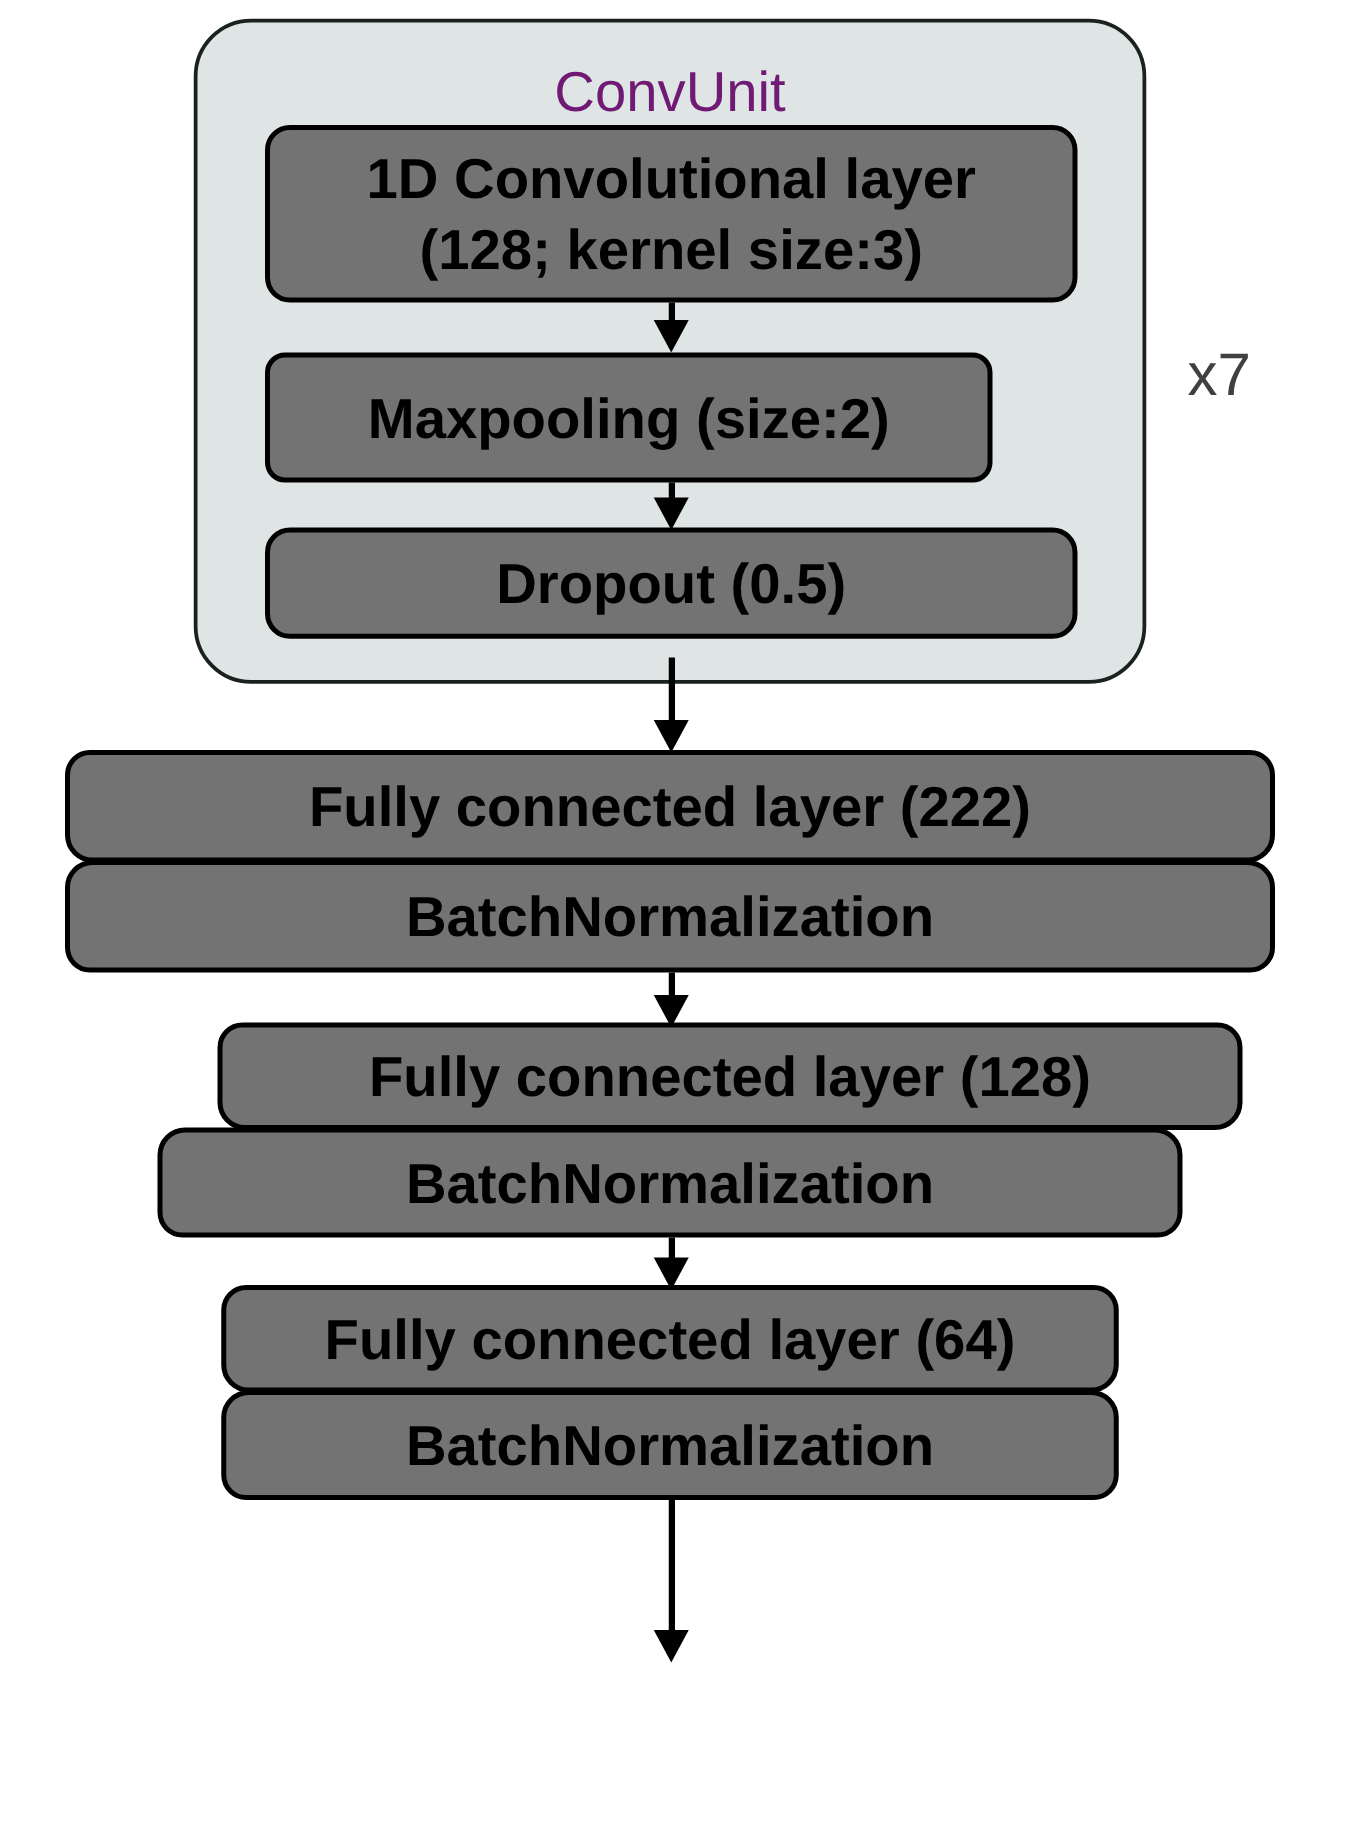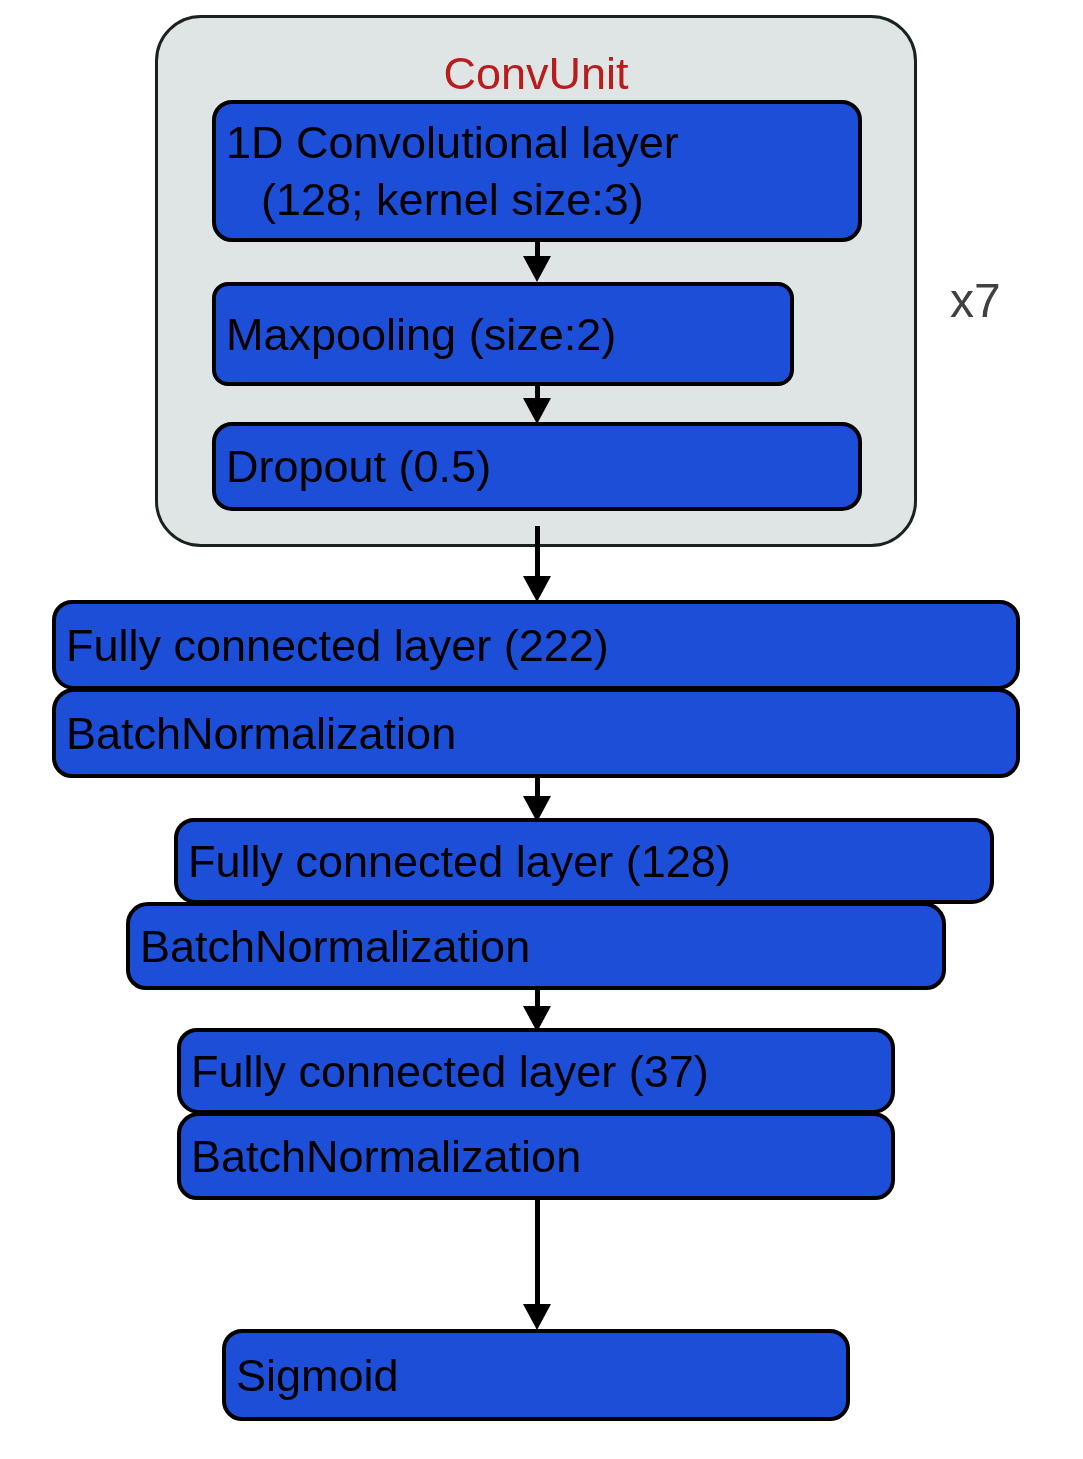--- a/index.html
+++ b/index.html
@@ -27,35 +27,36 @@
     border: 3px solid #1a2220;
     border-radius: 46px;
   }
   .group-title {
     position: absolute;
     width: 100%;
     text-align: center;
     font-size: 45px;
     line-height: 52px;
     letter-spacing: 0px;
-    color: #b91c1c;
+    color: #701a75;
     white-space: nowrap;
   }
 
   
   .node {
     position: absolute;
     box-sizing: border-box;
-    background: #1d4ed8;
+    background: #737373;
     border: 4px solid #000000;
     border-radius: 20px;
     display: flex;
     align-items: center;
-    justify-content: flex-start;
+    justify-content: center;
     text-align: center;
+    font-weight: bold;
   }
   .node .label {
     font-size: 45px;
     line-height: 55px;
     color: #000000;
     white-space: pre-line;
     padding: 0 10px;
   }
   .node.two-line .label {
     line-height: 57px;
@@ -161,28 +162,25 @@
   <div class="node pair-bottom" style="left:126px; top:902px; width:820px; height:88px;">
     <span class="label">BatchNormalization</span>
   </div>
 
   <div class="arrow" style="left:523px; top:990px; width:28px; height:42px;">
     <div class="shaft" style="height:18px;"></div>
     <div class="head"></div>
   </div>
 
   <div class="node pair-top" style="left:177px; top:1028px; width:718px; height:86px;">
-    <span class="label">Fully connected layer (37)</span>
+    <span class="label">Fully connected layer (64)</span>
   </div>
   <div class="node pair-bottom" style="left:177px; top:1112px; width:718px; height:88px;">
     <span class="label">BatchNormalization</span>
   </div>
 
   <div class="arrow" style="left:523px; top:1200px; width:28px; height:130px;">
     <div class="shaft" style="height:106px;"></div>
     <div class="head"></div>
   </div>
 
-  <div class="node" style="left:222px; top:1329px; width:628px; height:92px;">
-    <span class="label">Sigmoid</span>
-  </div>
 
 </div>
 
 </body></html>

